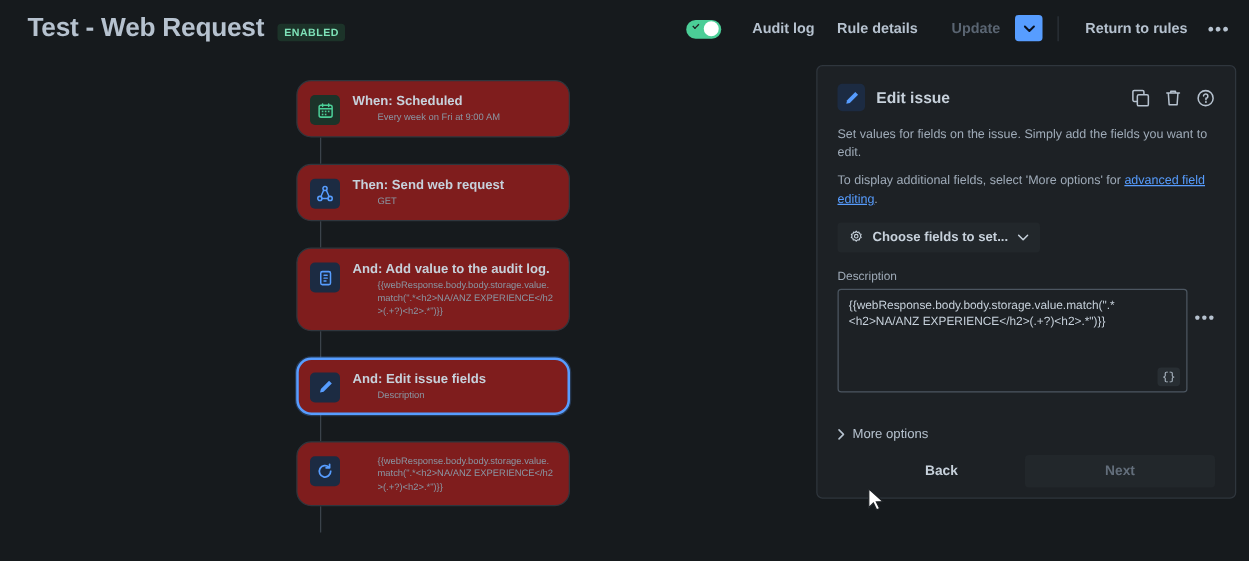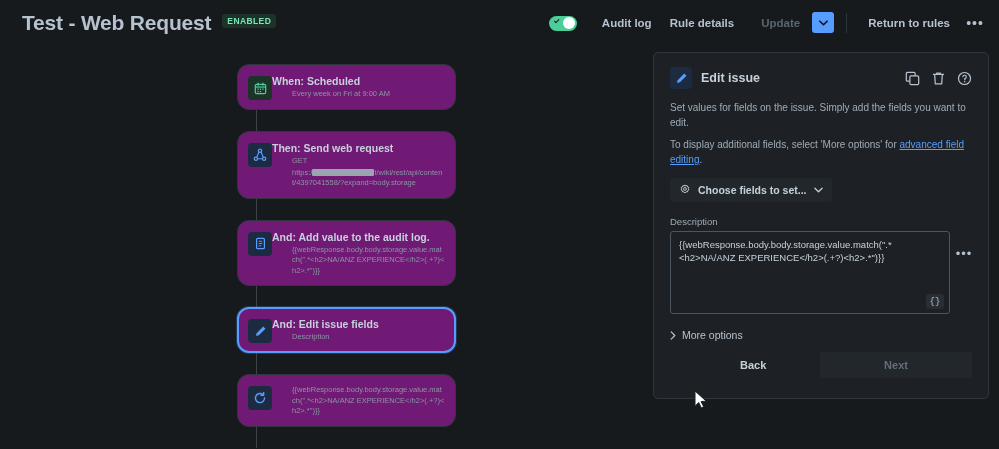--- a/index.html
+++ b/index.html
@@ -10,21 +10,21 @@
     color: #b6c2cf;
     overflow: hidden;
   }
   .app { position: relative; width: 999px; height: 449px; }
 
   
   .header {
     position: absolute; left: 0; top: 0; width: 999px; height: 46px;
     display: flex; align-items: center;
   }
-  .title-wrap { display: flex; align-items: center; gap: 11px; margin-left: 22px; }
+  .title-wrap { display: flex; align-items: flex-end; gap: 11px; margin-left: 22px; }
   .page-title {
     font-size: 21px; font-weight: 600; color: #b6c2cf; letter-spacing: -.2px;
     white-space: nowrap;
   }
   .enabled-badge {
     font-size: 8.5px; font-weight: 700; letter-spacing: .4px;
     color: #7ee2b8; background: #1c3329; border-radius: 3px;
     padding: 2px 5px 2px 5px; text-transform: uppercase;
     position: relative; top: -2px;
   }
@@ -62,23 +62,23 @@
     width: 24px; height: 22px; display: flex; align-items: center;
     justify-content: center; cursor: pointer; border-radius: 3px; margin-left: 4px;
   }
   .more-btn .dots { font-size: 14px; color: #b6c2cf; letter-spacing: 1px; line-height: 8px; }
 
   
   .canvas { position: absolute; left: 0; top: 46px; width: 653px; height: 403px; }
   .flow { position: absolute; left: 237px; top: 18px; width: 220px; }
 
   .node {
-    position: relative; width: 219px; background: #701a75;
+    position: relative; width: 219px; background: #7f1d1d;
     border: 1px solid #2f363d; border-radius: 12px;
-    padding: 9px 10px 9px 10px; display: flex; cursor: pointer;
+    padding: 9px 10px 9px 10px; display: flex; gap: 10px; cursor: pointer;
   }
   .node.selected {
     border: 2px solid #579dff; padding: 8px 9px 8px 9px;
     box-shadow: 0 0 0 1px rgba(87,157,255,.25);
   }
   .node-icon {
     width: 24px; height: 24px; border-radius: 4px; flex: none;
     display: flex; align-items: center; justify-content: center; margin-top: 2px;
   }
   .ic-green { background: #1c3329; }
@@ -140,21 +140,21 @@
     align-items: center; justify-content: center;
     font-size: 9px; color: #b6c2cf; cursor: pointer; font-family: "Liberation Mono", monospace;
   }
   .field-more {
     width: 16px; height: 18px; display: flex; align-items: center;
     justify-content: center; cursor: pointer; margin-top: 14px;
   }
   .field-more .dots { font-size: 13px; color: #b6c2cf; letter-spacing: 1px; line-height: 6px; }
 
   .more-options {
-    display: flex; align-items: center; gap: 6px; margin-top: 15px; cursor: pointer;
+    display: flex; align-items: center; gap: 6px; margin-top: 27px; cursor: pointer;
   }
   .more-options .lbl { font-size: 10.5px; color: #b6c2cf; }
 
   .panel-footer { display: flex; align-items: center; margin-top: 11px; }
   .back-btn {
     background: none; border: none; font-family: inherit; cursor: pointer;
     font-size: 11px; font-weight: 700; color: #c7d1db; padding: 6px 12px;
     margin-left: 58px;
   }
   .next-btn {
@@ -234,21 +234,20 @@
           <svg width="14" height="14" viewBox="0 0 16 16">
             <circle cx="8" cy="3.2" r="1.9" fill="none" stroke="#579dff" stroke-width="1.4"></circle>
             <circle cx="3.3" cy="12.3" r="1.9" fill="none" stroke="#579dff" stroke-width="1.4"></circle>
             <circle cx="12.7" cy="12.3" r="1.9" fill="none" stroke="#579dff" stroke-width="1.4"></circle>
             <path d="M6.7 4.9L4.3 10.5M9.3 4.9l2.4 5.6M5.2 12.3h5.6" stroke="#579dff" stroke-width="1.3" stroke-linecap="round"></path>
           </svg>
         </div>
         <div class="node-text">
           <div class="node-title">Then: Send web request</div>
           <div class="node-sub">GET</div>
-          <div class="node-sub"><span>https:/</span><span class="redact"></span><span>t/wiki/rest/api/content/4397041558/?expand=body.storage</span></div>
         </div>
       </div>
 
       <div class="connector"></div>
 
       <div class="node">
         <div class="node-icon ic-blue">
           <svg width="13" height="13" viewBox="0 0 16 16">
             <rect x="3.2" y="1.6" width="9.6" height="12.8" rx="1.6" fill="none" stroke="#579dff" stroke-width="1.5"></rect>
             <path d="M6.4 5.2h3.2M6.4 8h3.2M6.4 10.8h2" stroke="#579dff" stroke-width="1.3" stroke-linecap="round"></path>

